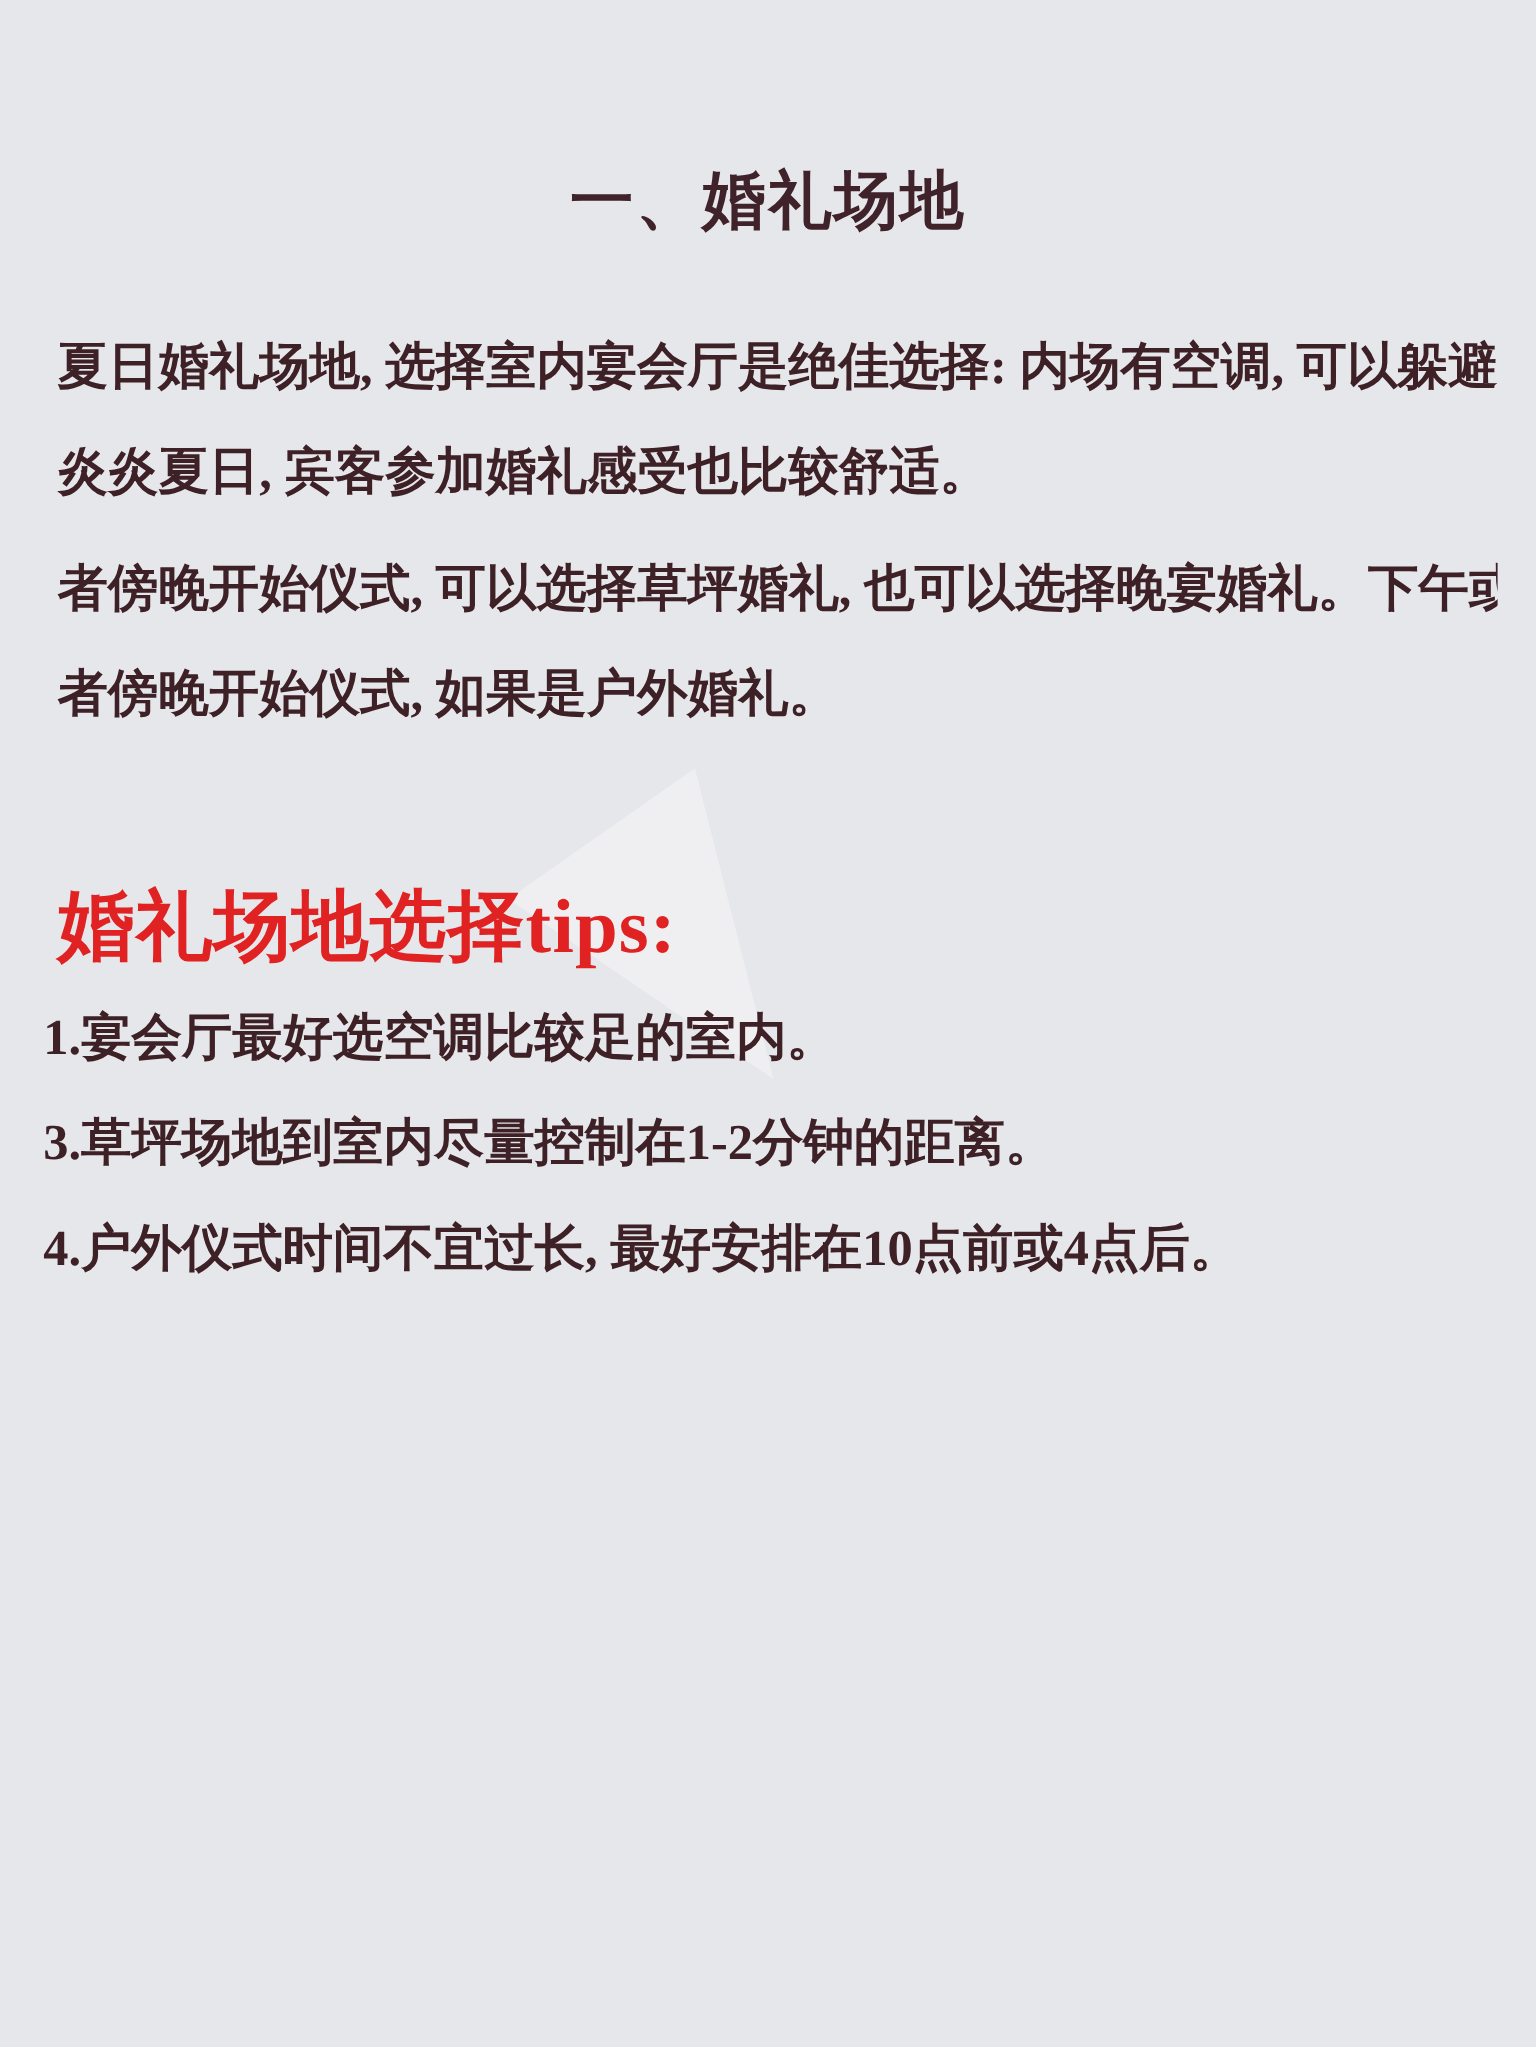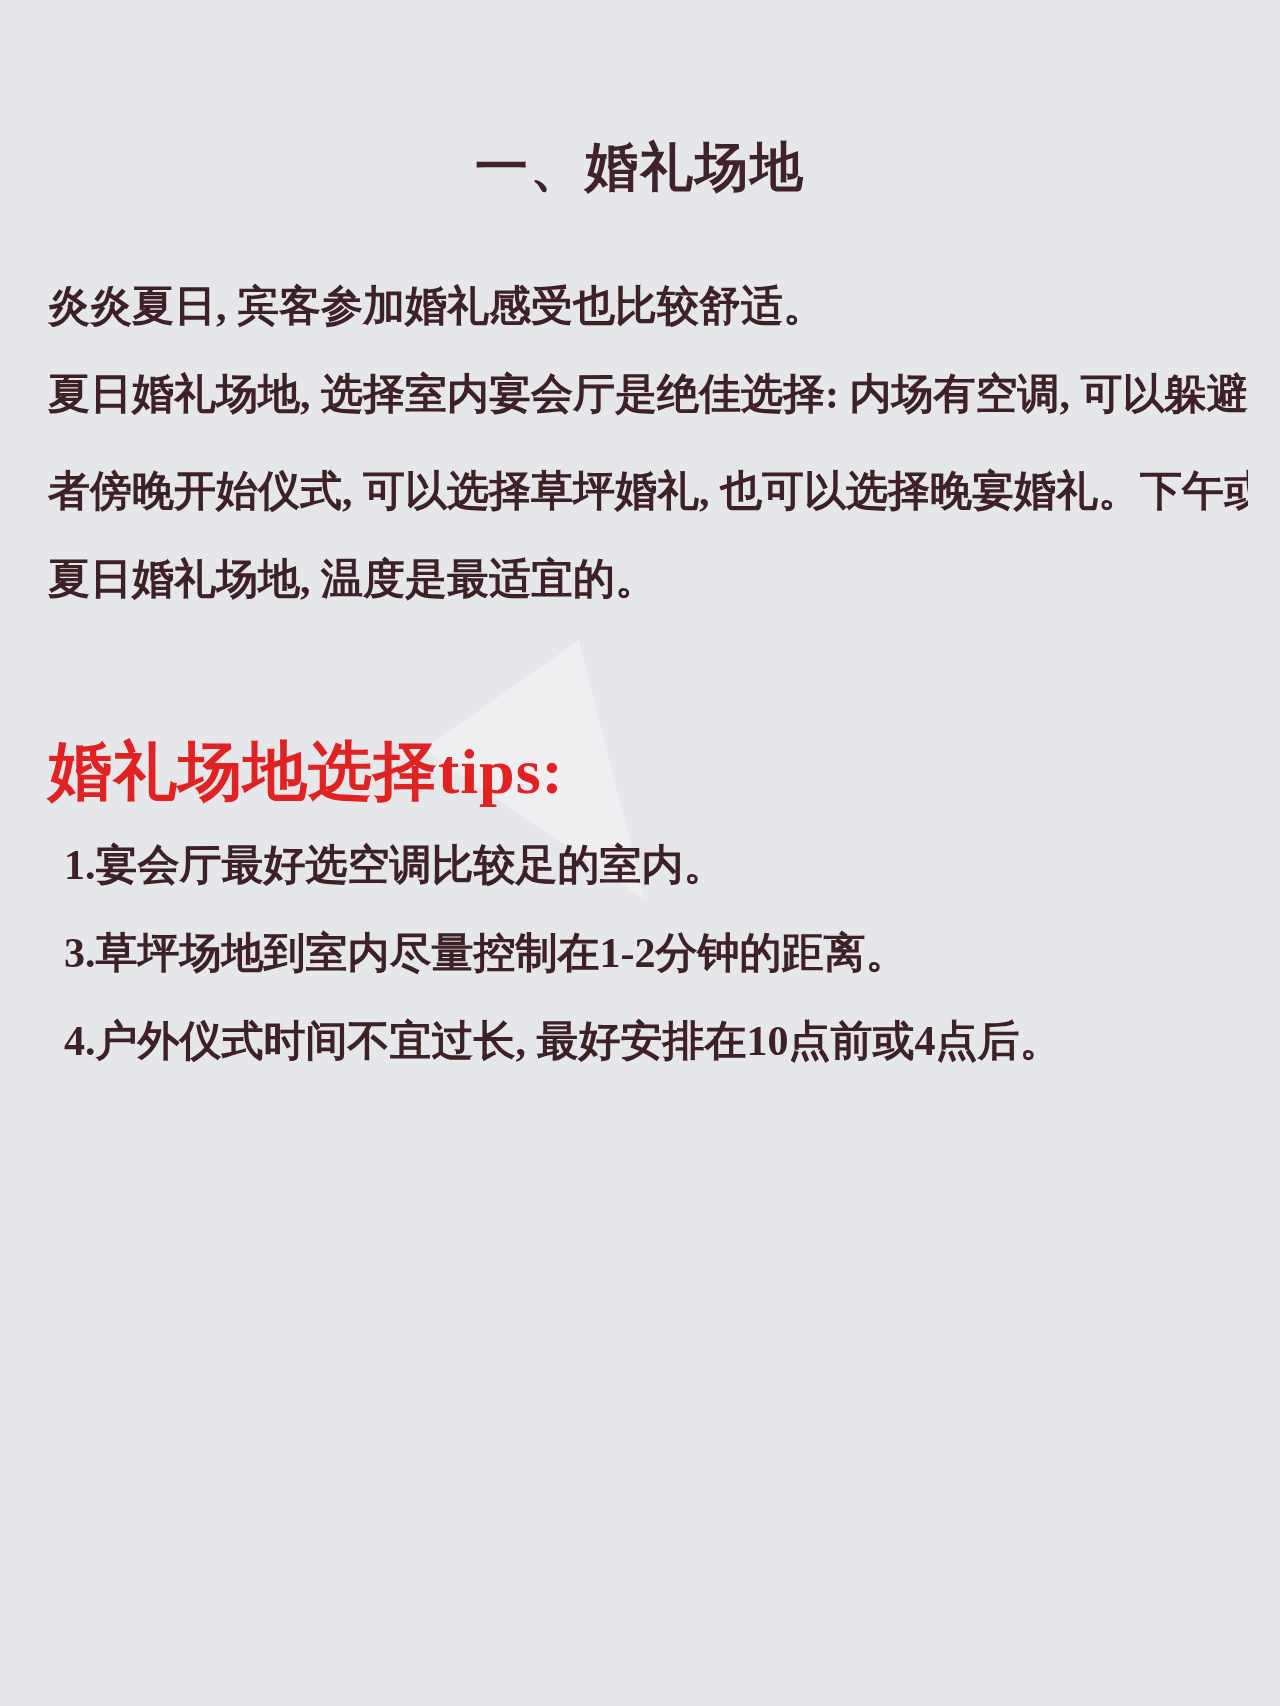--- a/index.html
+++ b/index.html
@@ -58,21 +58,21 @@
     left: 48px;
     top: 728px;
     font-size: 64px;
     font-weight: 700;
     color: #e12222;
     letter-spacing: 1px;
     white-space: nowrap;
   }
   .tips-list {
     position: absolute;
-    left: 64px;
+    left: 36px;
     top: 821px;
     width: 1200px;
     font-size: 42px;
     font-weight: 600;
     line-height: 88px;
     color: #3d2127;
   }
   .tip-item {
     white-space: nowrap;
     overflow: hidden;
@@ -81,27 +81,27 @@
 </head>
 <body>
 
 <div class="page">
 
   <div class="watermark"></div>
 
   <h1 class="title">一、婚礼场地</h1>
 
   <div class="para para1">
+    <div class="para-line">夏日婚礼场地, 选择室内宴会厅是绝佳选择: 内场有空调, 可以躲避</div>
     <div class="para-line">炎炎夏日, 宾客参加婚礼感受也比较舒适。</div>
-    <div class="para-line">夏日婚礼场地, 选择室内宴会厅是绝佳选择: 内场有空调, 可以躲避</div>
   </div>
 
   <div class="para para2">
     <div class="para-line">者傍晚开始仪式, 可以选择草坪婚礼, 也可以选择晚宴婚礼。下午或</div>
-    <div class="para-line">夏日婚礼场地, 温度是最适宜的。</div>
+    <div class="para-line">者傍晚开始仪式, 如果是户外婚礼。</div>
   </div>
 
   <div class="tips-heading">婚礼场地选择tips:</div>
 
   <div class="tips-list">
     <div class="tip-item">1.宴会厅最好选空调比较足的室内。</div>
     <div class="tip-item">3.草坪场地到室内尽量控制在1-2分钟的距离。</div>
     <div class="tip-item">4.户外仪式时间不宜过长, 最好安排在10点前或4点后。</div>
   </div>
 

